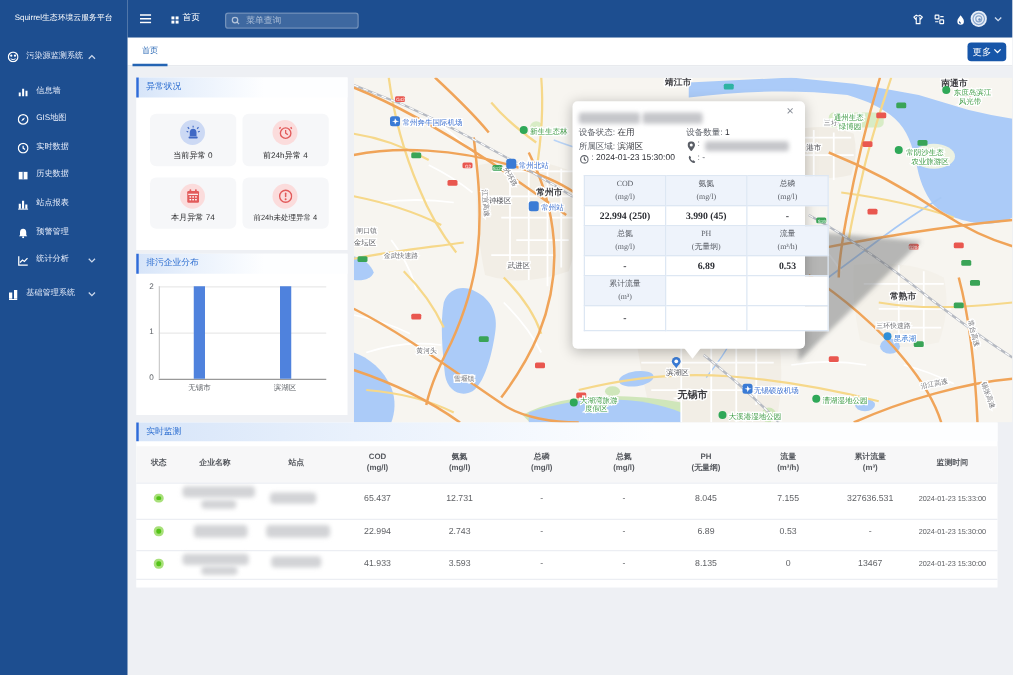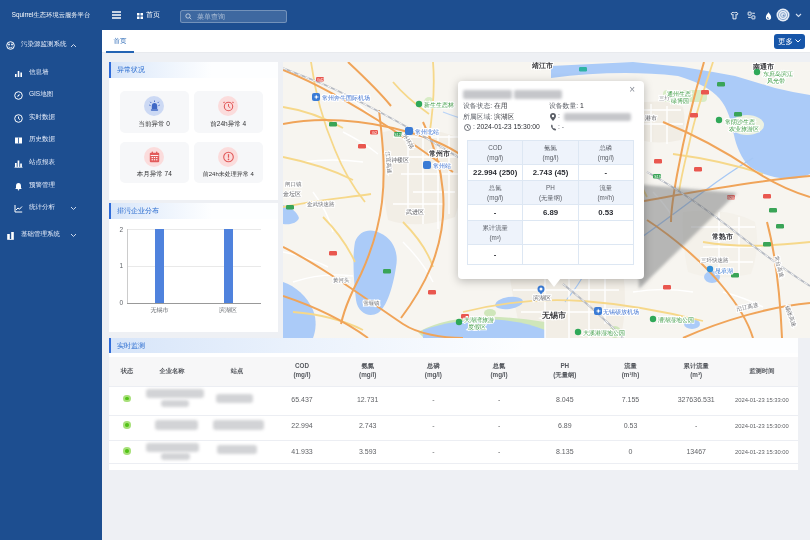--- a/index.html
+++ b/index.html
@@ -32,21 +32,21 @@
   .th { position:absolute; font-size:6.3px; font-weight:bold; color:#55585e; text-align:center; width:60px; line-height:1.5; }
   .td { position:absolute; font-size:7px; color:#606266; text-align:center; width:70px; }
   .rowsep { position:absolute; left:0; width:689px; height:1px; background:#eceef3; }
   .dot { position:absolute; width:7.5px; height:7.5px; border-radius:50%; background:#53c318; border:2px solid #a8e07a; }
   .blob { position:absolute; background:#d2d3d6; border-radius:3px; filter:blur(1.6px); }
   .blob2 { position:absolute; background:#c5c6ca; border-radius:2px; filter:blur(1.5px); }
   
   #popup { left:458px; top:81px; width:186px; height:198px; background:#fff; border-radius:4px; box-shadow:0 2px 10px rgba(0,0,0,.25); z-index:15; }
   #popup .close { position:absolute; right:9px; top:3px; color:#8a8f99; font-size:10px; }
   .pinfo { position:absolute; font-size:6.8px; color:#5a5e66; white-space:nowrap; }
-  #ptable { position:absolute; left:9px; top:59px; width:167px; border-collapse:collapse; table-layout:fixed; }
+  #ptable { position:absolute; left:9px; top:59px; width:196px; border-collapse:collapse; table-layout:fixed;font-family:Liberation Serif, serif; }
   #ptable td { border:1px solid #dde7f3; text-align:center; font-size:6.3px; color:#5a5e66; padding:0; }
   #ptable td.h { background:#eef3fb; height:24px; line-height:1.5; }
   #ptable td.v { font-weight:bold; color:#2b2d33; font-size:7.8px; height:16px; }
   #ptable td.e { background:#fff; }
   #parrow { position:absolute; left:547px; top:278px; width:0; height:0; border:7px solid transparent; border-top:9px solid #fff; z-index:15; }
 </style>
 </head>
 <body>
 
 <div class="abs" id="mapwrap" style="left:283px;top:62px;width:527px;height:276px;overflow:hidden; z-index:1;">
@@ -279,21 +279,21 @@
     <div class="pinfo" style="left:100px;top:42px;">: -</div>
   <table id="ptable">
     <tbody>
         <tr>
           <td class="h">COD<br>(mg/l)</td>
           <td class="h">氨氮<br>(mg/l)</td>
           <td class="h">总磷<br>(mg/l)</td>
         </tr>
     <tr>
           <td class="v">22.994 (250)</td>
-          <td class="v">2.743 (45)</td>
+          <td class="v">3.990 (45)</td>
           <td class="v">-</td>
         </tr>
     <tr>
           <td class="h">总氮<br>(mg/l)</td>
           <td class="h">PH<br>(无量纲)</td>
           <td class="h">流量<br>(m³/h)</td>
         </tr>
     <tr>
           <td class="v">-</td>
           <td class="v">6.89</td>

